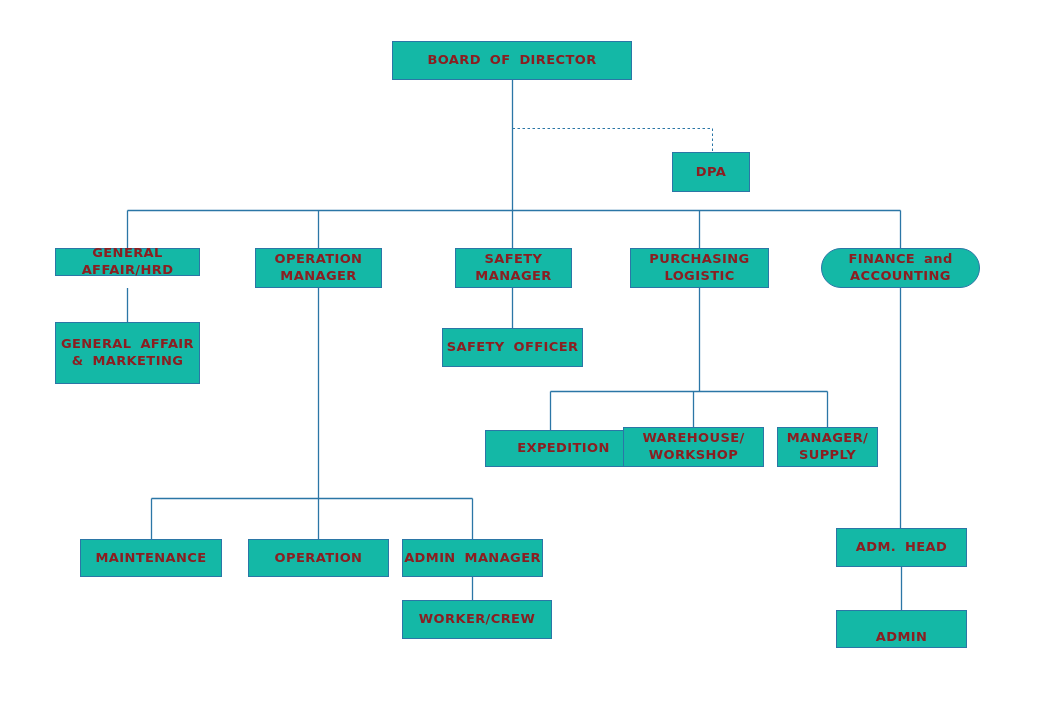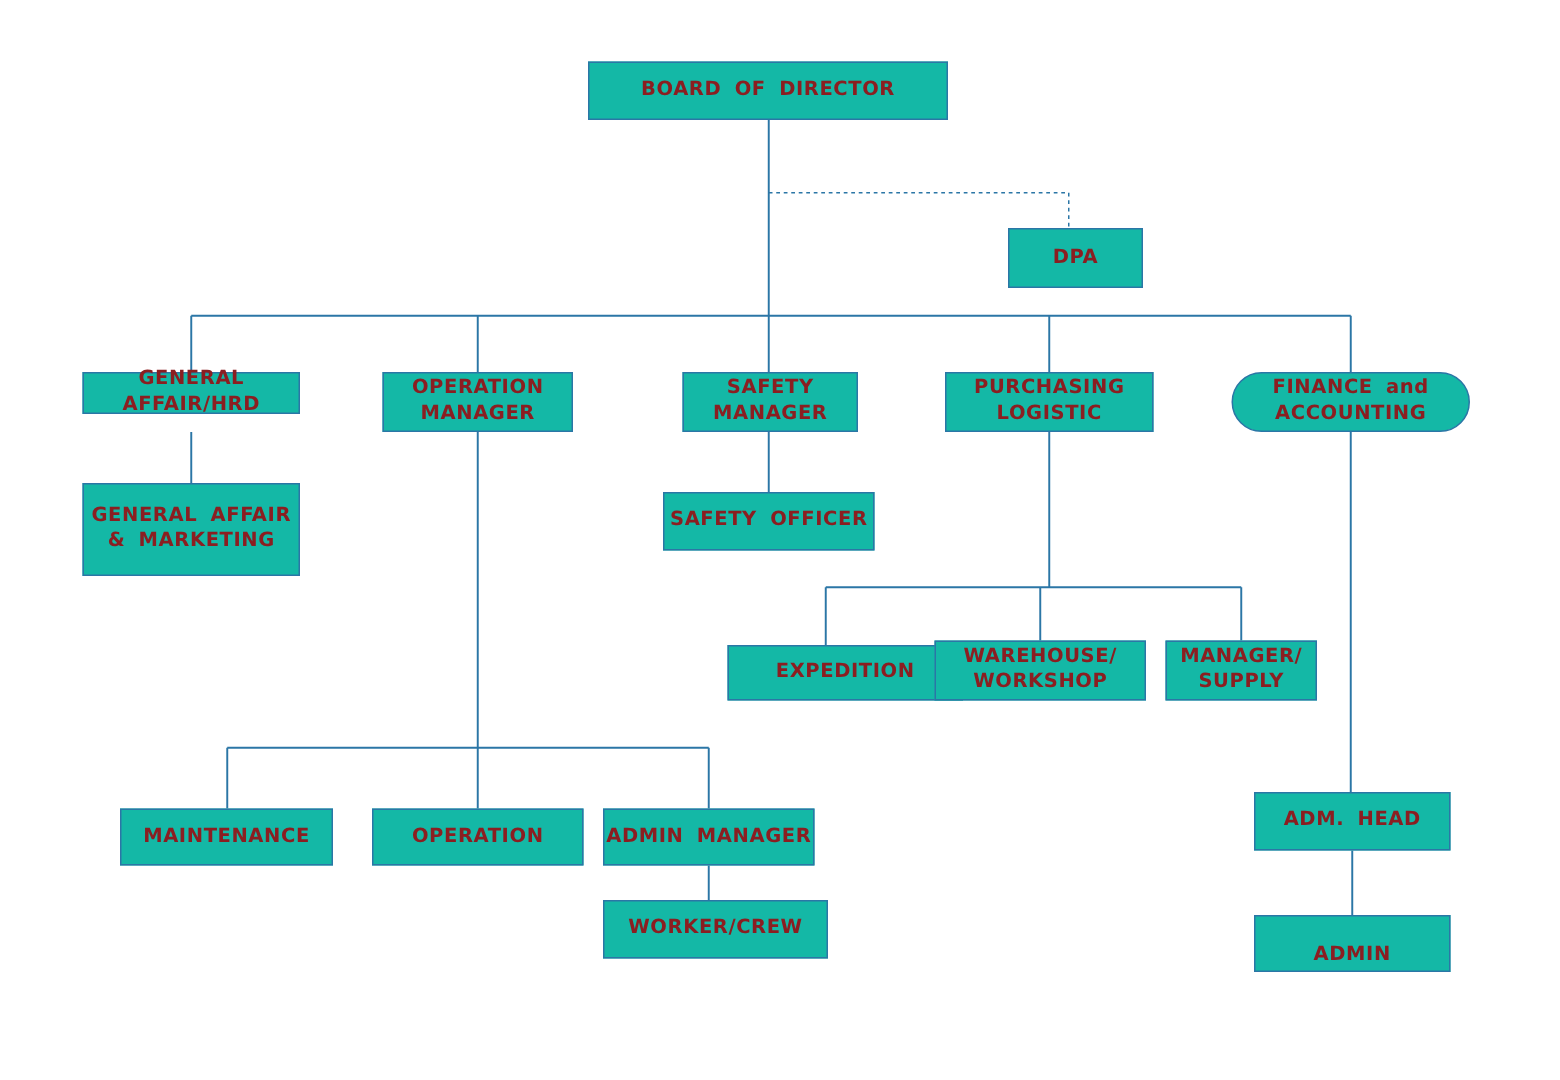--- a/index.html
+++ b/index.html
@@ -81,21 +81,21 @@
       <line x1="151.5" y1="498.5" x2="151.5" y2="539" class="conn"></line>
       <line x1="472.5" y1="498.5" x2="472.5" y2="539" class="conn"></line>
       <line x1="472.5" y1="577" x2="472.5" y2="615" class="conn"></line>
       <line x1="900.5" y1="288" x2="900.5" y2="528" class="conn"></line>
       <line x1="901.5" y1="567" x2="901.5" y2="610" class="conn"></line>
     </svg>
   <div id="nodes">
       <div class="node" style="left: 392px; top: 41px; width: 240px; height: 39px;">
         <span class="lbl">BOARD OF DIRECTOR</span>
       </div>
-      <div class="node" style="left: 672px; top: 152px; width: 90px; height: 40px;">
+      <div class="node" style="left: 672px; top: 152px; width: 78px; height: 40px;">
         <span class="lbl">DPA</span>
       </div>
       <div class="node" style="left: 55px; top: 248px; width: 145px; height: 28px;">
         <span class="lbl">GENERAL</span>
         <span class="lbl">AFFAIR/HRD</span>
       </div>
       <div class="node" style="left: 255px; top: 248px; width: 127px; height: 40px;">
         <span class="lbl">OPERATION</span>
         <span class="lbl">MANAGER</span>
       </div>

